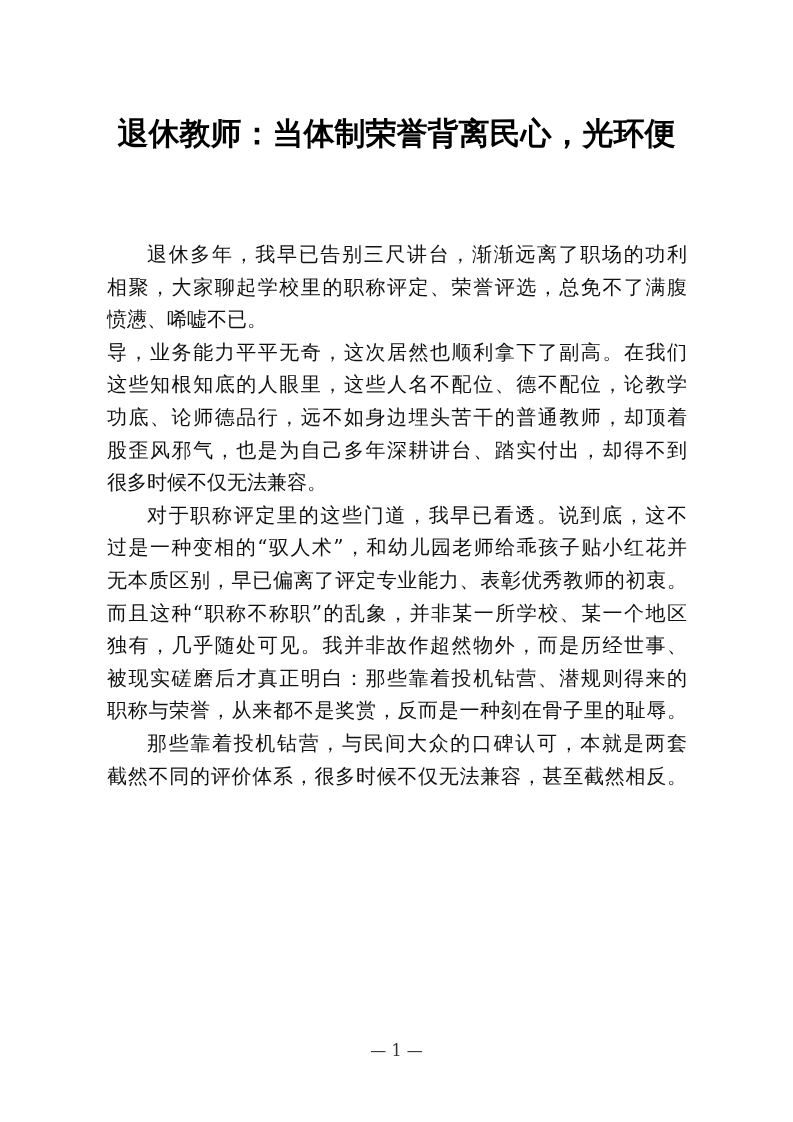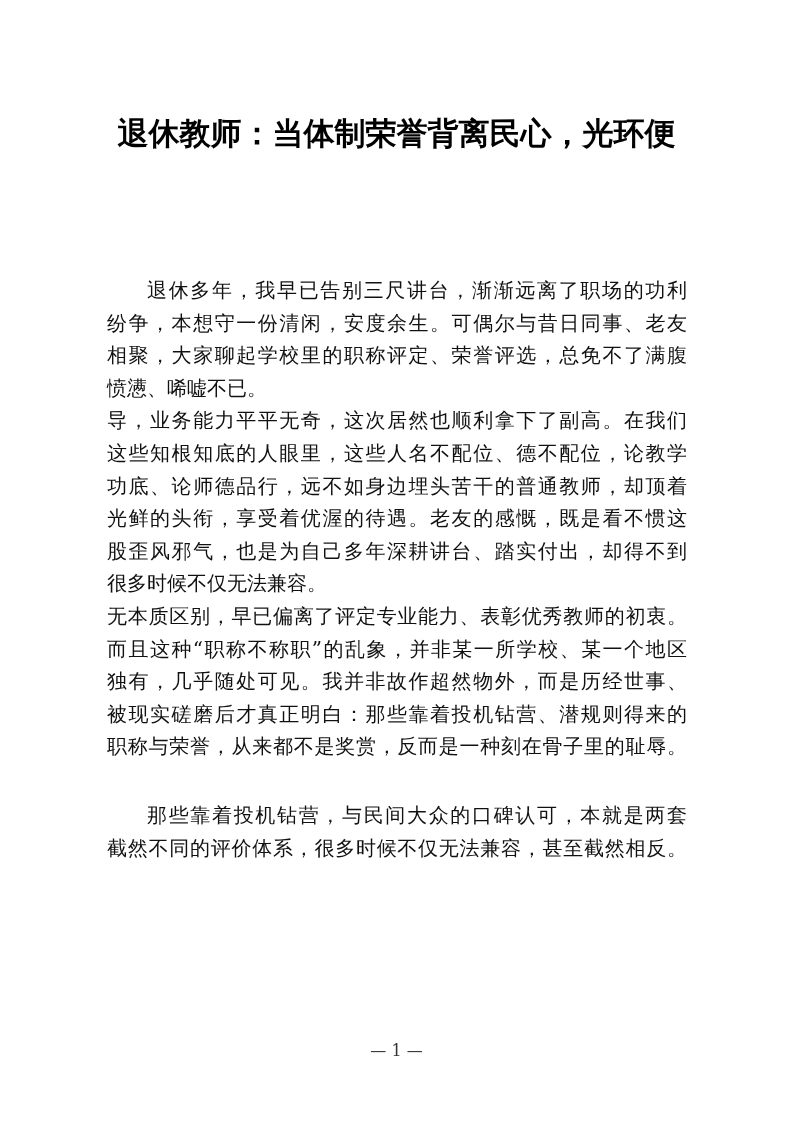--- a/index.html
+++ b/index.html
@@ -14,51 +14,51 @@
   .body {
     position: absolute; left: 107px; top: 238px; width: 580px;
     font-family: "DejaVu Serif", "Liberation Serif", serif;
     font-size: 20px; line-height: 32.6px; color: #111;
   }
   .line {
     display: block; height: 32.6px; white-space: nowrap;
     text-align: justify; text-align-last: justify;
   }
   .line.last { text-align-last: left; }
-  .line.indent { padding-left: 40px; margin-top: 36px; }
+  .line.indent { padding-left: 40px; }
   .footer {
     position: absolute; left: 0; width: 793px; top: 1041px;
     text-align: center; font-family: "DejaVu Serif", "Liberation Serif", serif;
     font-size: 16px; color: #333;
   }
 </style>
 </head>
 <body>
 
 <div class="page">
   <div class="title">
     <div>退休教师：当体制荣誉背离民心，光环便</div>
   </div>
 
   <div class="body">
     <div>
       <span class="line indent">退休多年，我早已告别三尺讲台，渐渐远离了职场的功利</span>
-      <span class="line">纷争，本想守一份清闲，安度余生。可偶尔与昔日同事、老友</span>
       <span class="line">相聚，大家聊起学校里的职称评定、荣誉评选，总免不了满腹</span>
       <span class="line last">愤懑、唏嘘不已。</span>
     </div>
     <div>
       <span class="line">导，业务能力平平无奇，这次居然也顺利拿下了副高。在我们</span>
       <span class="line">这些知根知底的人眼里，这些人名不配位、德不配位，论教学</span>
       <span class="line">功底、论师德品行，远不如身边埋头苦干的普通教师，却顶着</span>
-      <span class="line">光鲜的头衔，享受着优渥的待遇。老友的感慨，既是看不惯这</span>
       <span class="line">股歪风邪气，也是为自己多年深耕讲台、踏实付出，却得不到</span>
       <span class="line last">很多时候不仅无法兼容。</span>
     </div>
     <div>
+      <span class="line indent">对于职称评定里的这些门道，我早已看透。说到底，这不</span>
+      <span class="line">过是一种变相的“驭人术”，和幼儿园老师给乖孩子贴小红花并</span>
       <span class="line">无本质区别，早已偏离了评定专业能力、表彰优秀教师的初衷。</span>
       <span class="line">而且这种“职称不称职”的乱象，并非某一所学校、某一个地区</span>
       <span class="line">独有，几乎随处可见。我并非故作超然物外，而是历经世事、</span>
       <span class="line">被现实磋磨后才真正明白：那些靠着投机钻营、潜规则得来的</span>
       <span class="line">职称与荣誉，从来都不是奖赏，反而是一种刻在骨子里的耻辱。</span>
     </div>
     <div>
       <span class="line indent">那些靠着投机钻营，与民间大众的口碑认可，本就是两套</span>
       <span class="line">截然不同的评价体系，很多时候不仅无法兼容，甚至截然相反。</span>
     </div>

